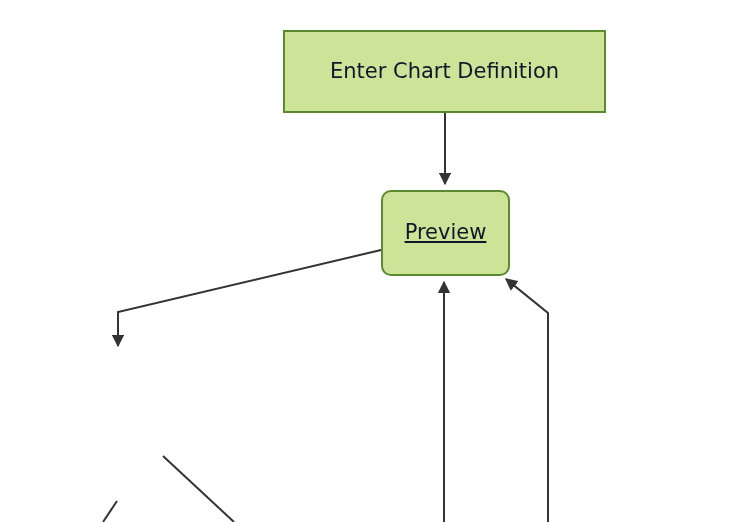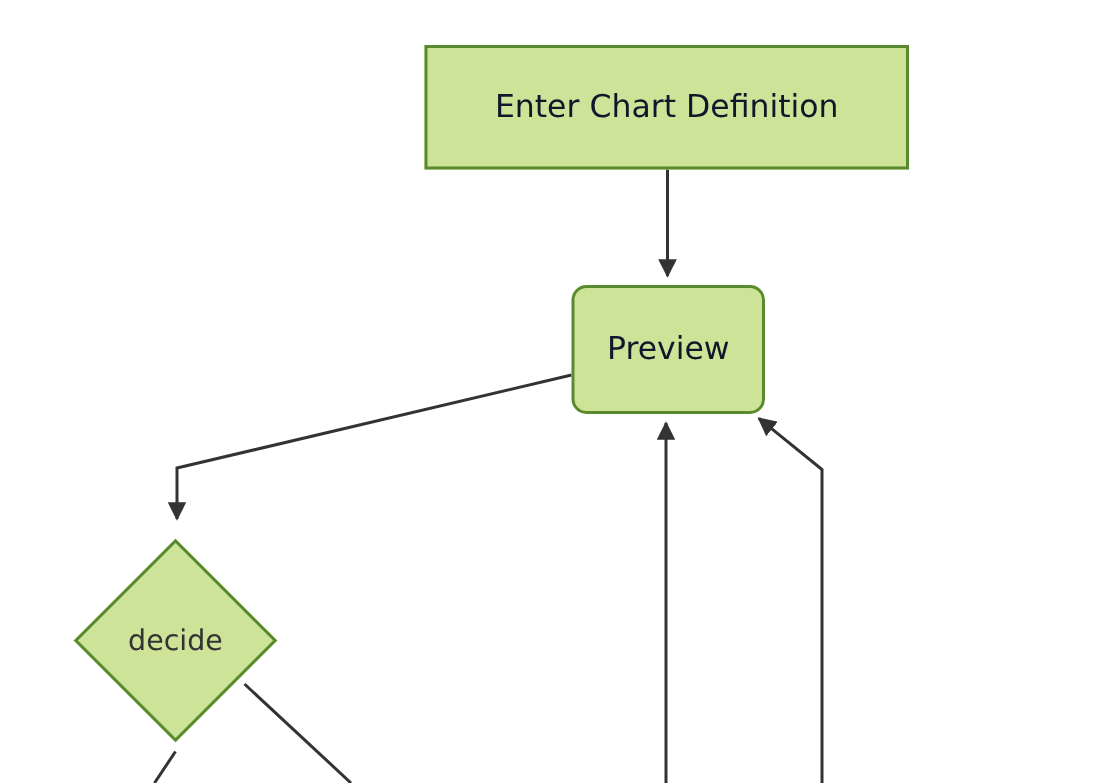--- a/index.html
+++ b/index.html
@@ -91,22 +91,18 @@
 
     <path d="M 117 501 L 103 522" fill="none" stroke="#333333" stroke-width="2"></path>
 
     <path d="M 163 456 L 234 522" fill="none" stroke="#333333" stroke-width="2"></path>
   </svg>
 
   <div class="node node-rect" style="left:283px; top:30px; width:323px; height:83px; font-size:21px;">
     <span class="node-label">Enter Chart Definition</span>
   </div>
 
-  <div class="node node-round" style="left:381px; top:190px; width:129px; height:86px; font-size:21px;">
+  <div class="node node-round" style="left:381px; top:190px; width:129px; height:86px; font-size:21px;text-decoration:underline;">
     <span class="node-label">Preview</span>
   </div>
 
-  <div class="node-diamond-wrap" style="left:42px; top:353px; width:150px; height:148px;">
-    <div class="node-diamond" style="left:27px; top:26px; width:96px; height:96px;"></div>
-    <span class="node-diamond-label" style="font-size:19px;">decide</span>
-  </div>
 
 </div>
 
 </body></html>

